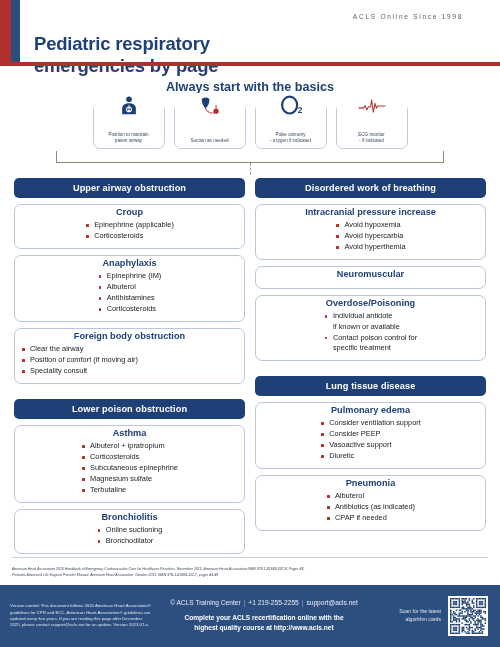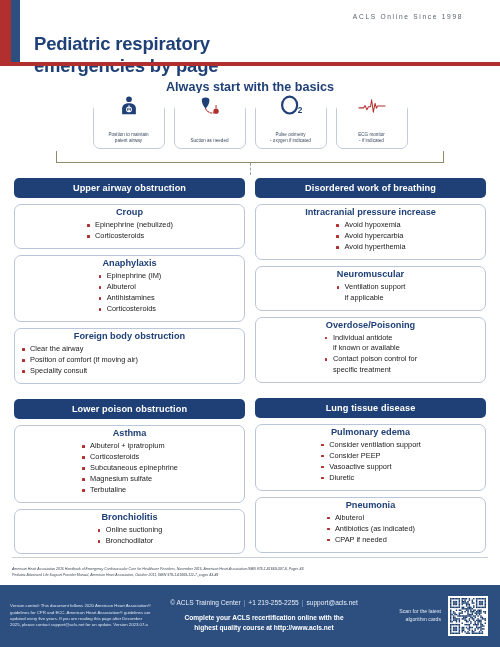--- a/index.html
+++ b/index.html
@@ -152,21 +152,21 @@
     </div>
     <div class="basics-stem"></div>
   </div>
 
   <div class="columns">
     <div class="col" id="col-left">
         <div class="section-head">Upper airway obstruction</div>
         <div class="card">
           <div class="card-title">Croup</div>
           <ul class="bullets bul-center">
-            <li><span>Epinephrine (nebulized)</span></li>
+            <li><span>Epinephrine (applicable)</span></li>
             <li><span>Corticosteroids</span></li>
           </ul>
         </div>
         <div class="card">
           <div class="card-title">Anaphylaxis</div>
           <ul class="bullets bul-center">
             <li><span>Epinephrine (IM)</span></li>
             <li><span>Albuterol</span></li>
             <li><span>Antihistamines</span></li>
             <li><span>Corticosteroids</span></li>
@@ -205,23 +205,20 @@
         <div class="card">
           <div class="card-title">Intracranial pressure increase</div>
           <ul class="bullets bul-center">
             <li><span>Avoid hypoxemia</span></li>
             <li><span>Avoid hypercarbia</span></li>
             <li><span>Avoid hyperthemia</span></li>
           </ul>
         </div>
         <div class="card">
           <div class="card-title">Neuromuscular</div>
-          <ul class="bullets bul-center">
-            <li><span>Ventilation support</span><span class="cont">if applicable</span></li>
-          </ul>
         </div>
         <div class="card">
           <div class="card-title">Overdose/Poisoning</div>
           <ul class="bullets bul-center">
             <li><span>Individual antidote</span><span class="cont">if known or available</span></li>
             <li><span>Contact poison control for</span><span class="cont">specific treatment</span></li>
           </ul>
         </div>
         <div class="section-gap"></div>
         <div class="section-head">Lung tissue disease</div>

